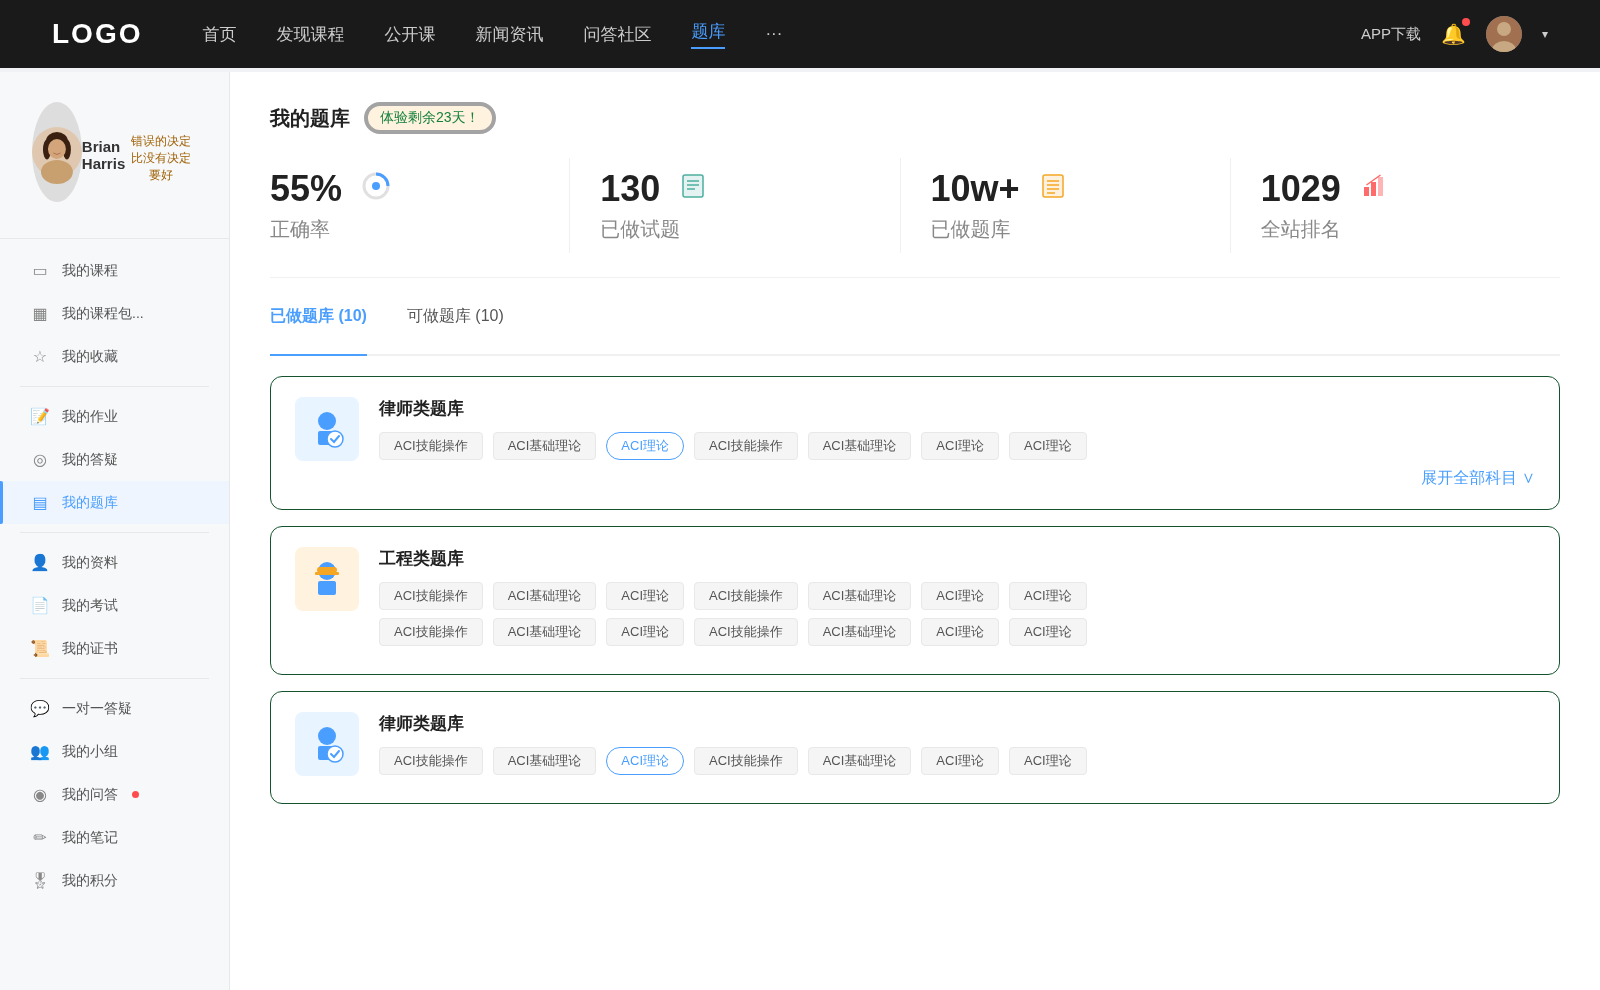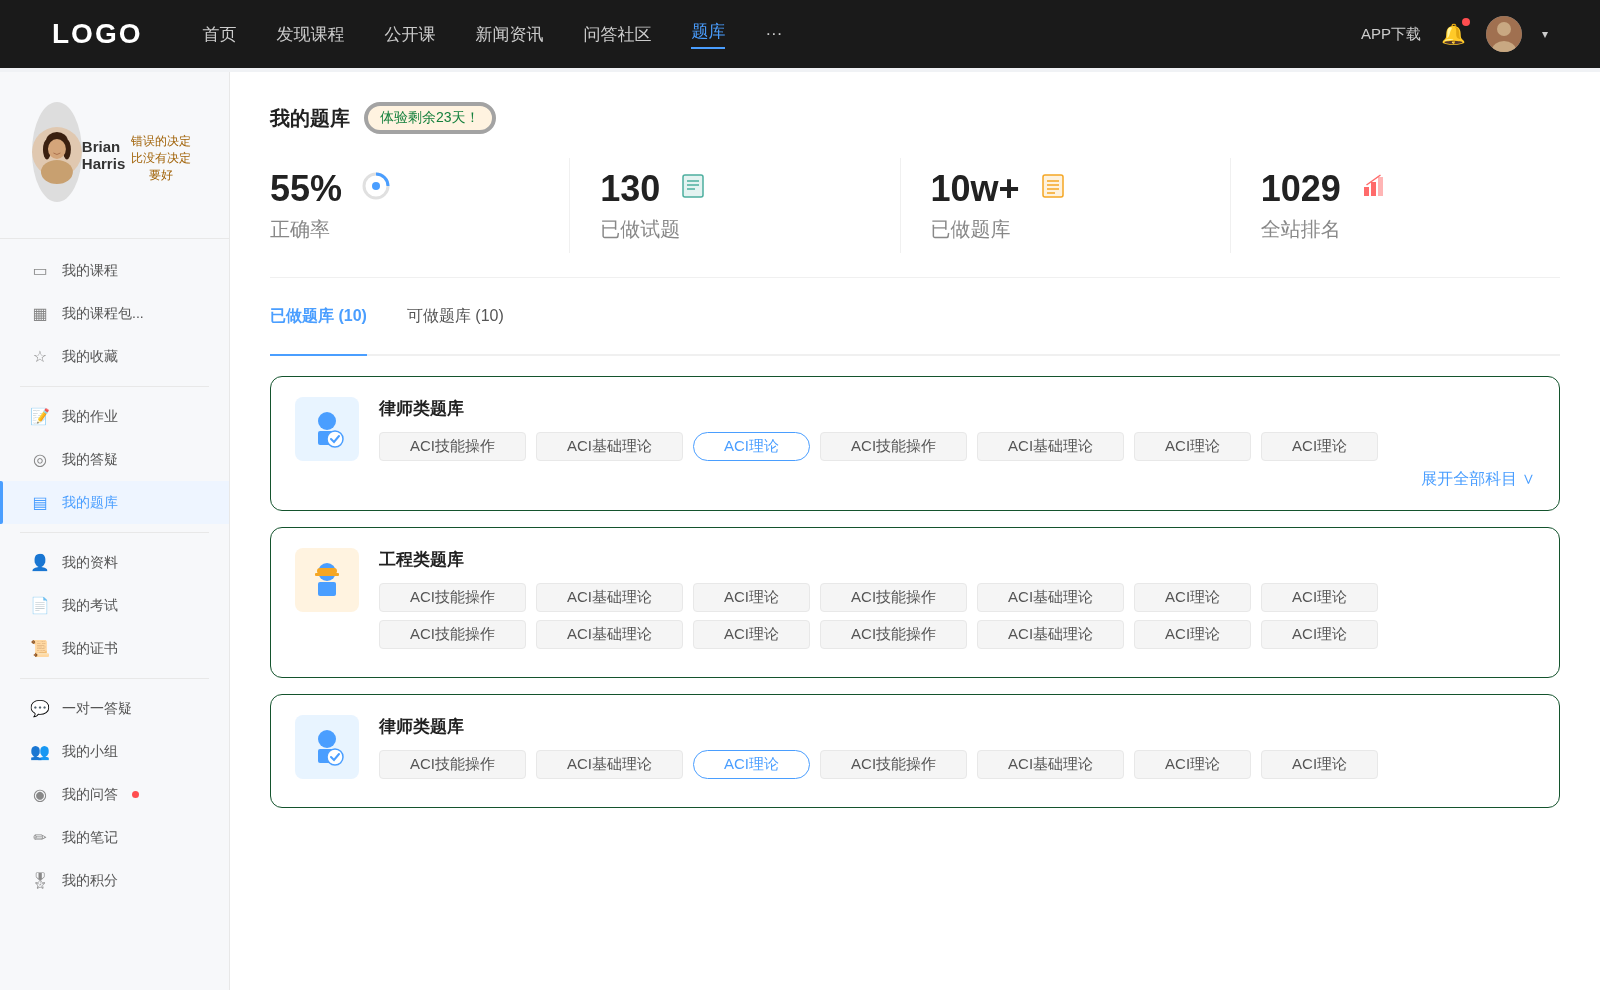--- a/index.html
+++ b/index.html
@@ -261,23 +261,23 @@
       color: #222;
       margin-bottom: 12px;
     }
     .tags-row {
       display: flex;
       flex-wrap: wrap;
       gap: 10px;
       margin-bottom: 8px;
     }
     .tag {
-      padding: 4px 30px;
+      padding: 4px 14px;
       border-radius: 4px;
-      font-size: 15px;
+      font-size: 13px;
       color: #555;
       background: #f5f5f5;
       cursor: pointer;
       border: 1px solid #e8e8e8;
     }
     .tag.active-tag {
       color: #4a9eff;
       border-color: #4a9eff;
       background: #fff;
       border-radius: 20px;

